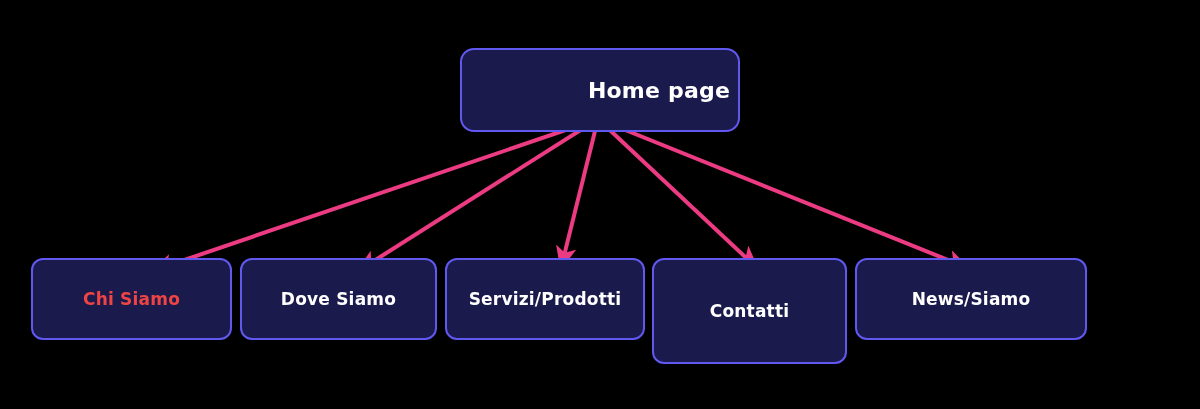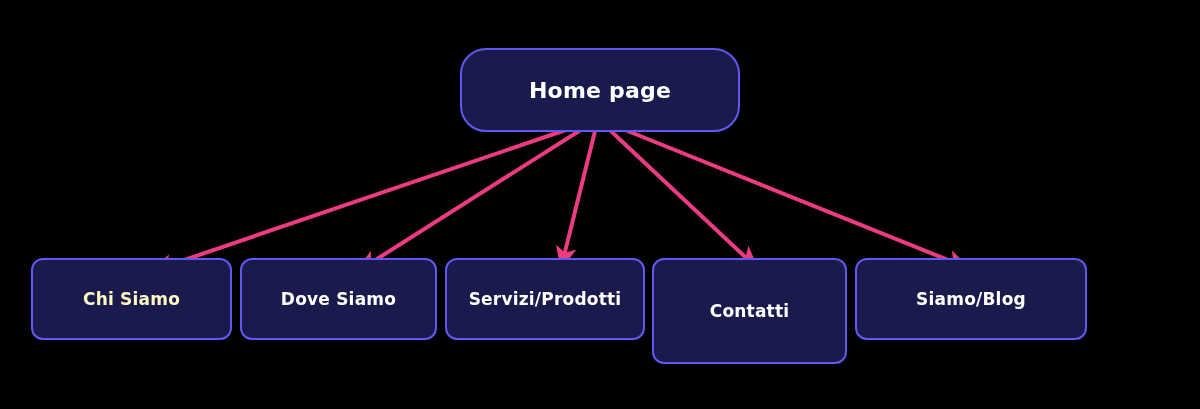--- a/index.html
+++ b/index.html
@@ -38,21 +38,22 @@
     justify-content: center;
     color: #ffffff;
     font-weight: bold;
     font-size: 17px;
     letter-spacing: 0.2px;
     text-align: center;
     z-index: 2;
   }
   .node.root {
     font-size: 22px;
-    border-radius: 26px;
+    border-radius: 14px;
+    justify-content: flex-end;
   }
   .node-label {
     display: block;
     padding: 0 8px;
     white-space: nowrap;
   }
 </style>
 </head>
 <body>
 
@@ -68,33 +69,33 @@
       <line x1="598" y1="119" x2="358" y2="271" stroke="#ec3b82" stroke-width="4" marker-end="url(#arrowhead)"></line>
       <line x1="598" y1="119" x2="561" y2="268" stroke="#ec3b82" stroke-width="4" marker-end="url(#arrowhead)"></line>
       <line x1="598" y1="119" x2="757" y2="268" stroke="#ec3b82" stroke-width="4" marker-end="url(#arrowhead)"></line>
       <line x1="598" y1="119" x2="968" y2="268" stroke="#ec3b82" stroke-width="4" marker-end="url(#arrowhead)"></line>
     </svg>
 
   <div class="node root" style="left: 460px; top: 48px; width: 280px; height: 84px; background: rgb(26, 26, 77); border-color: rgb(97, 88, 240); color: rgb(255, 255, 255);">
     <span class="node-label">Home page</span>
   </div>
 
-  <div class="node" style="left: 31px; top: 258px; width: 201px; height: 82px; background: rgb(26, 26, 77); border-color: rgb(97, 88, 240); color: #fef9c3;">
+  <div class="node" style="left: 31px; top: 258px; width: 201px; height: 82px; background: rgb(26, 26, 77); border-color: rgb(97, 88, 240); color: #ef4444;">
     <span class="node-label">Chi Siamo</span>
   </div>
 
   <div class="node" style="left: 445px; top: 258px; width: 200px; height: 82px; background: rgb(26, 26, 77); border-color: rgb(97, 88, 240); color: rgb(255, 255, 255);">
     <span class="node-label">Servizi/Prodotti</span>
   </div>
 
   <div class="node" style="left: 240px; top: 258px; width: 197px; height: 82px; background: rgb(26, 26, 77); border-color: rgb(97, 88, 240); color: rgb(255, 255, 255);">
     <span class="node-label">Dove Siamo</span>
   </div>
 
   <div class="node" style="left: 652px; top: 258px; width: 195px; height: 106px; background: rgb(26, 26, 77); border-color: rgb(97, 88, 240); color: rgb(255, 255, 255);">
     <span class="node-label">Contatti</span>
   </div>
 
   <div class="node" style="left: 855px; top: 258px; width: 232px; height: 82px; background: rgb(26, 26, 77); border-color: rgb(97, 88, 240); color: rgb(255, 255, 255);">
-    <span class="node-label">Siamo/Blog</span>
+    <span class="node-label">News/Siamo</span>
   </div>
 
 </div>
 
 </body></html>

